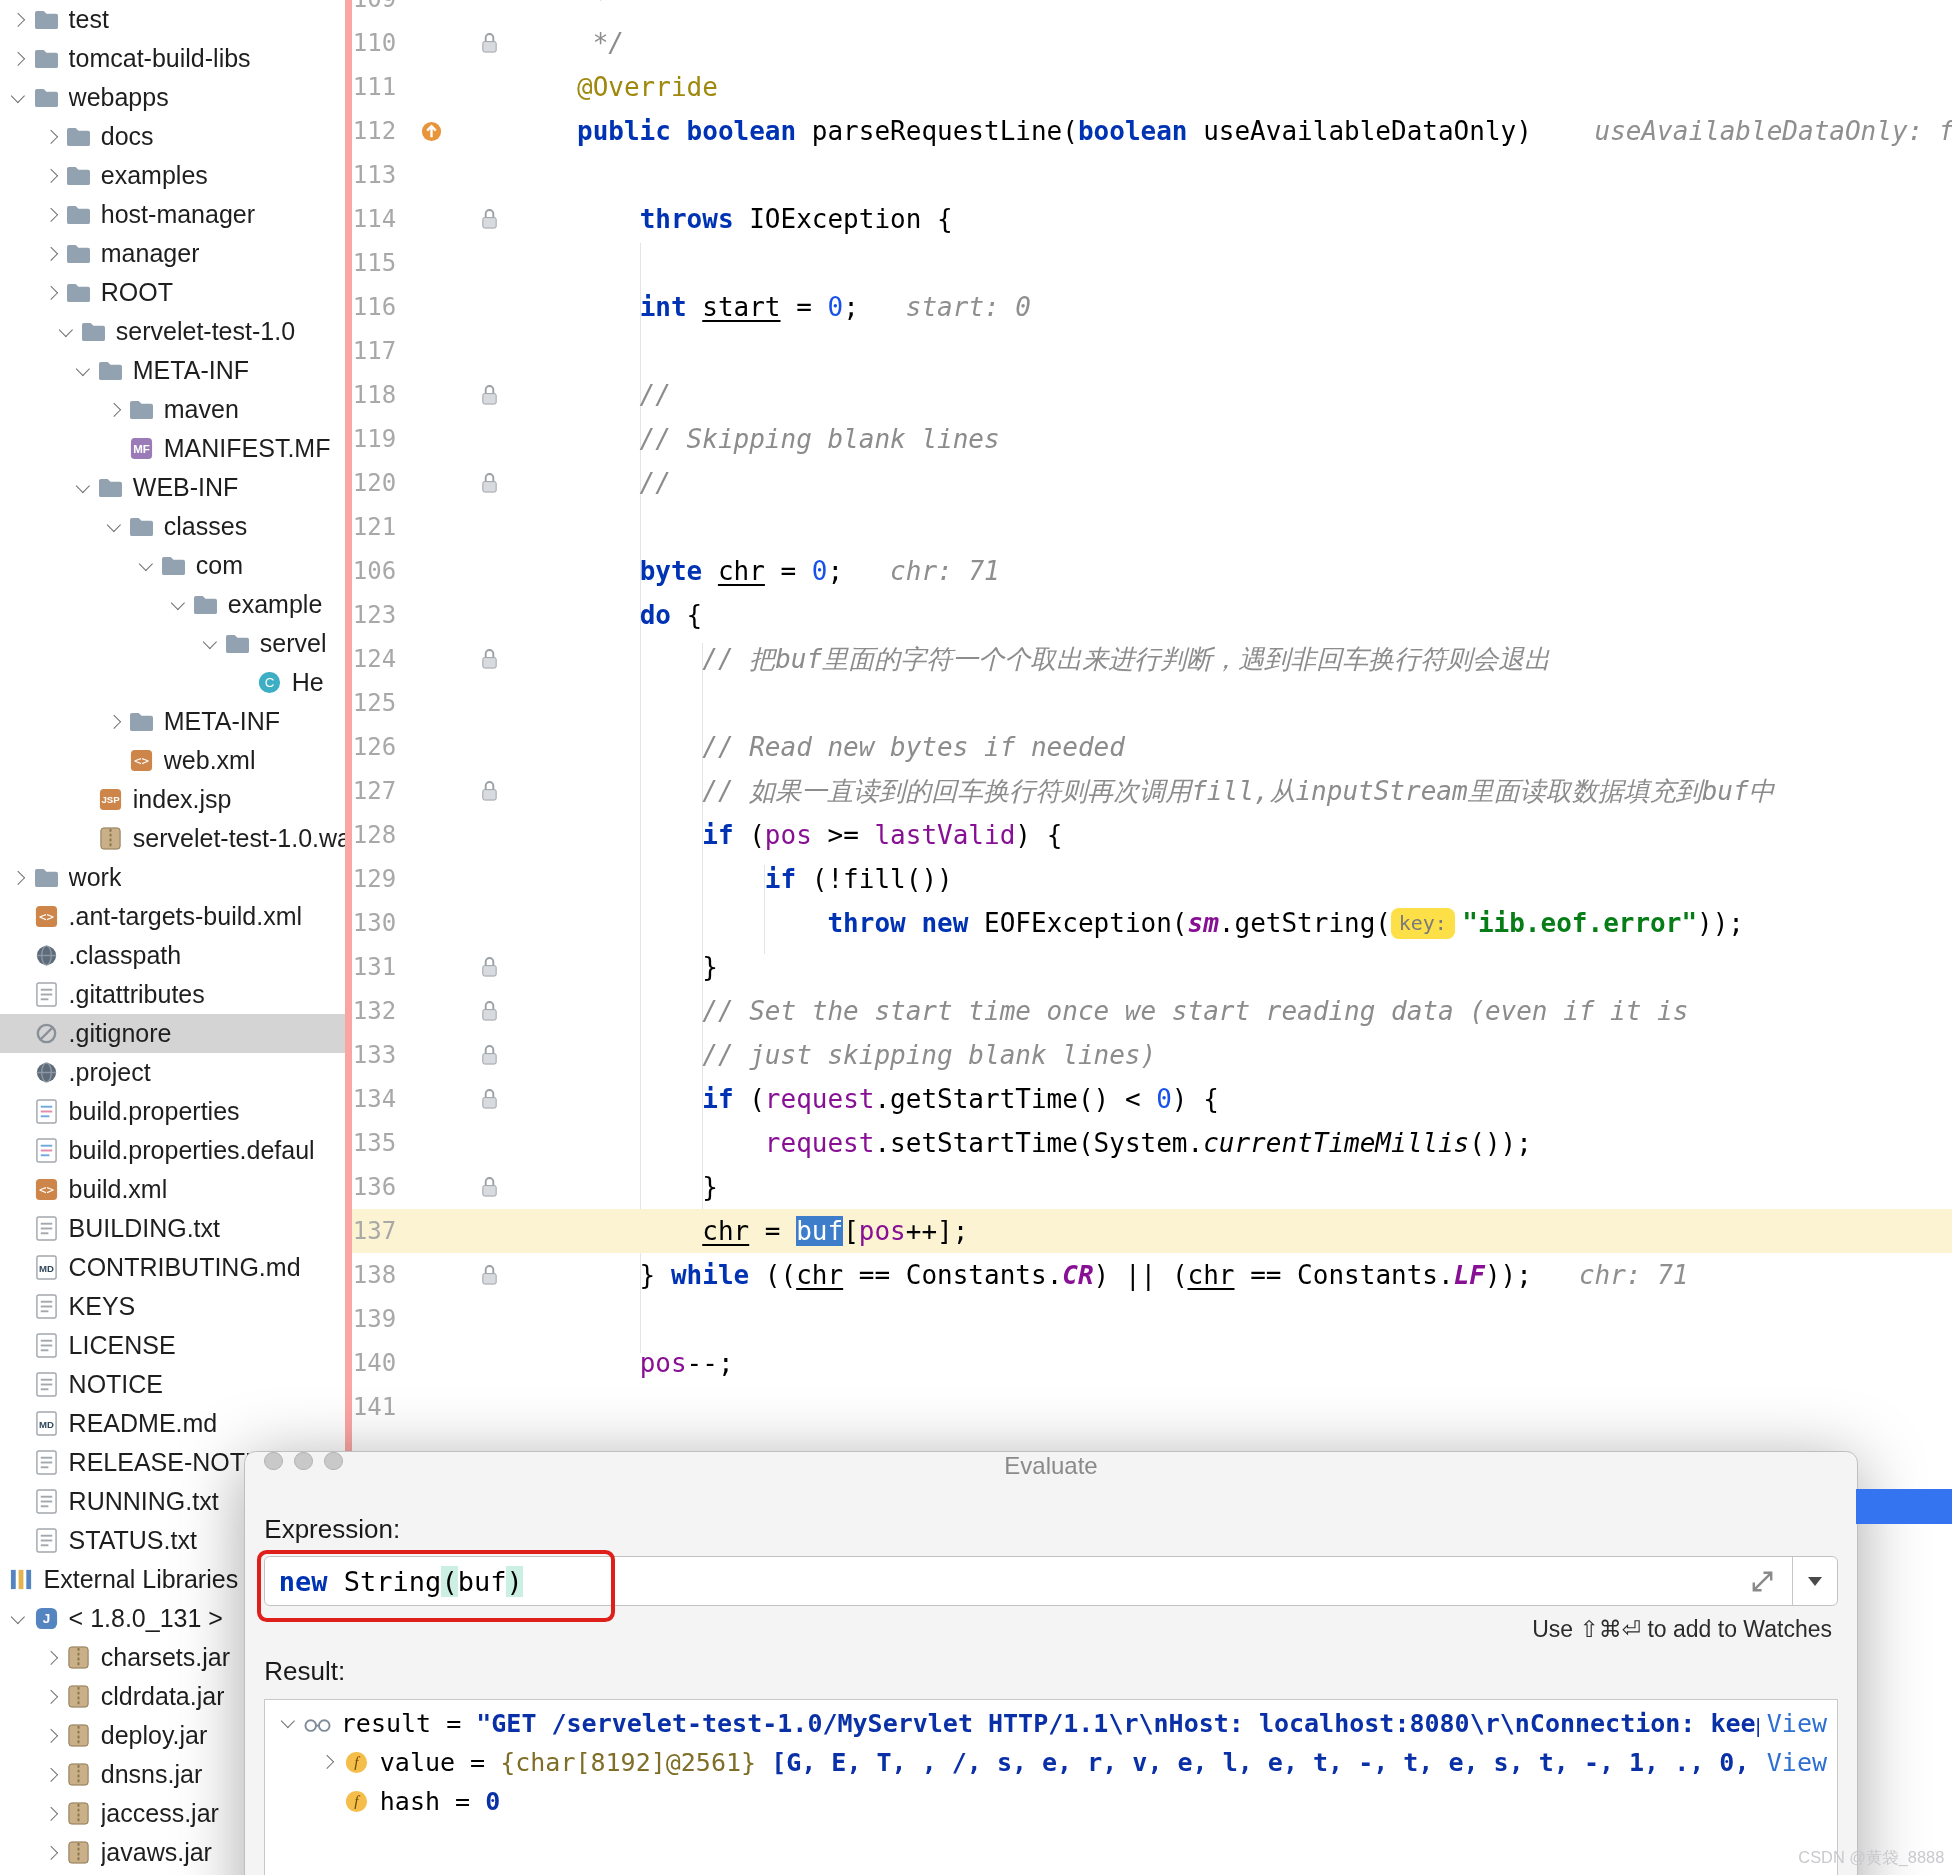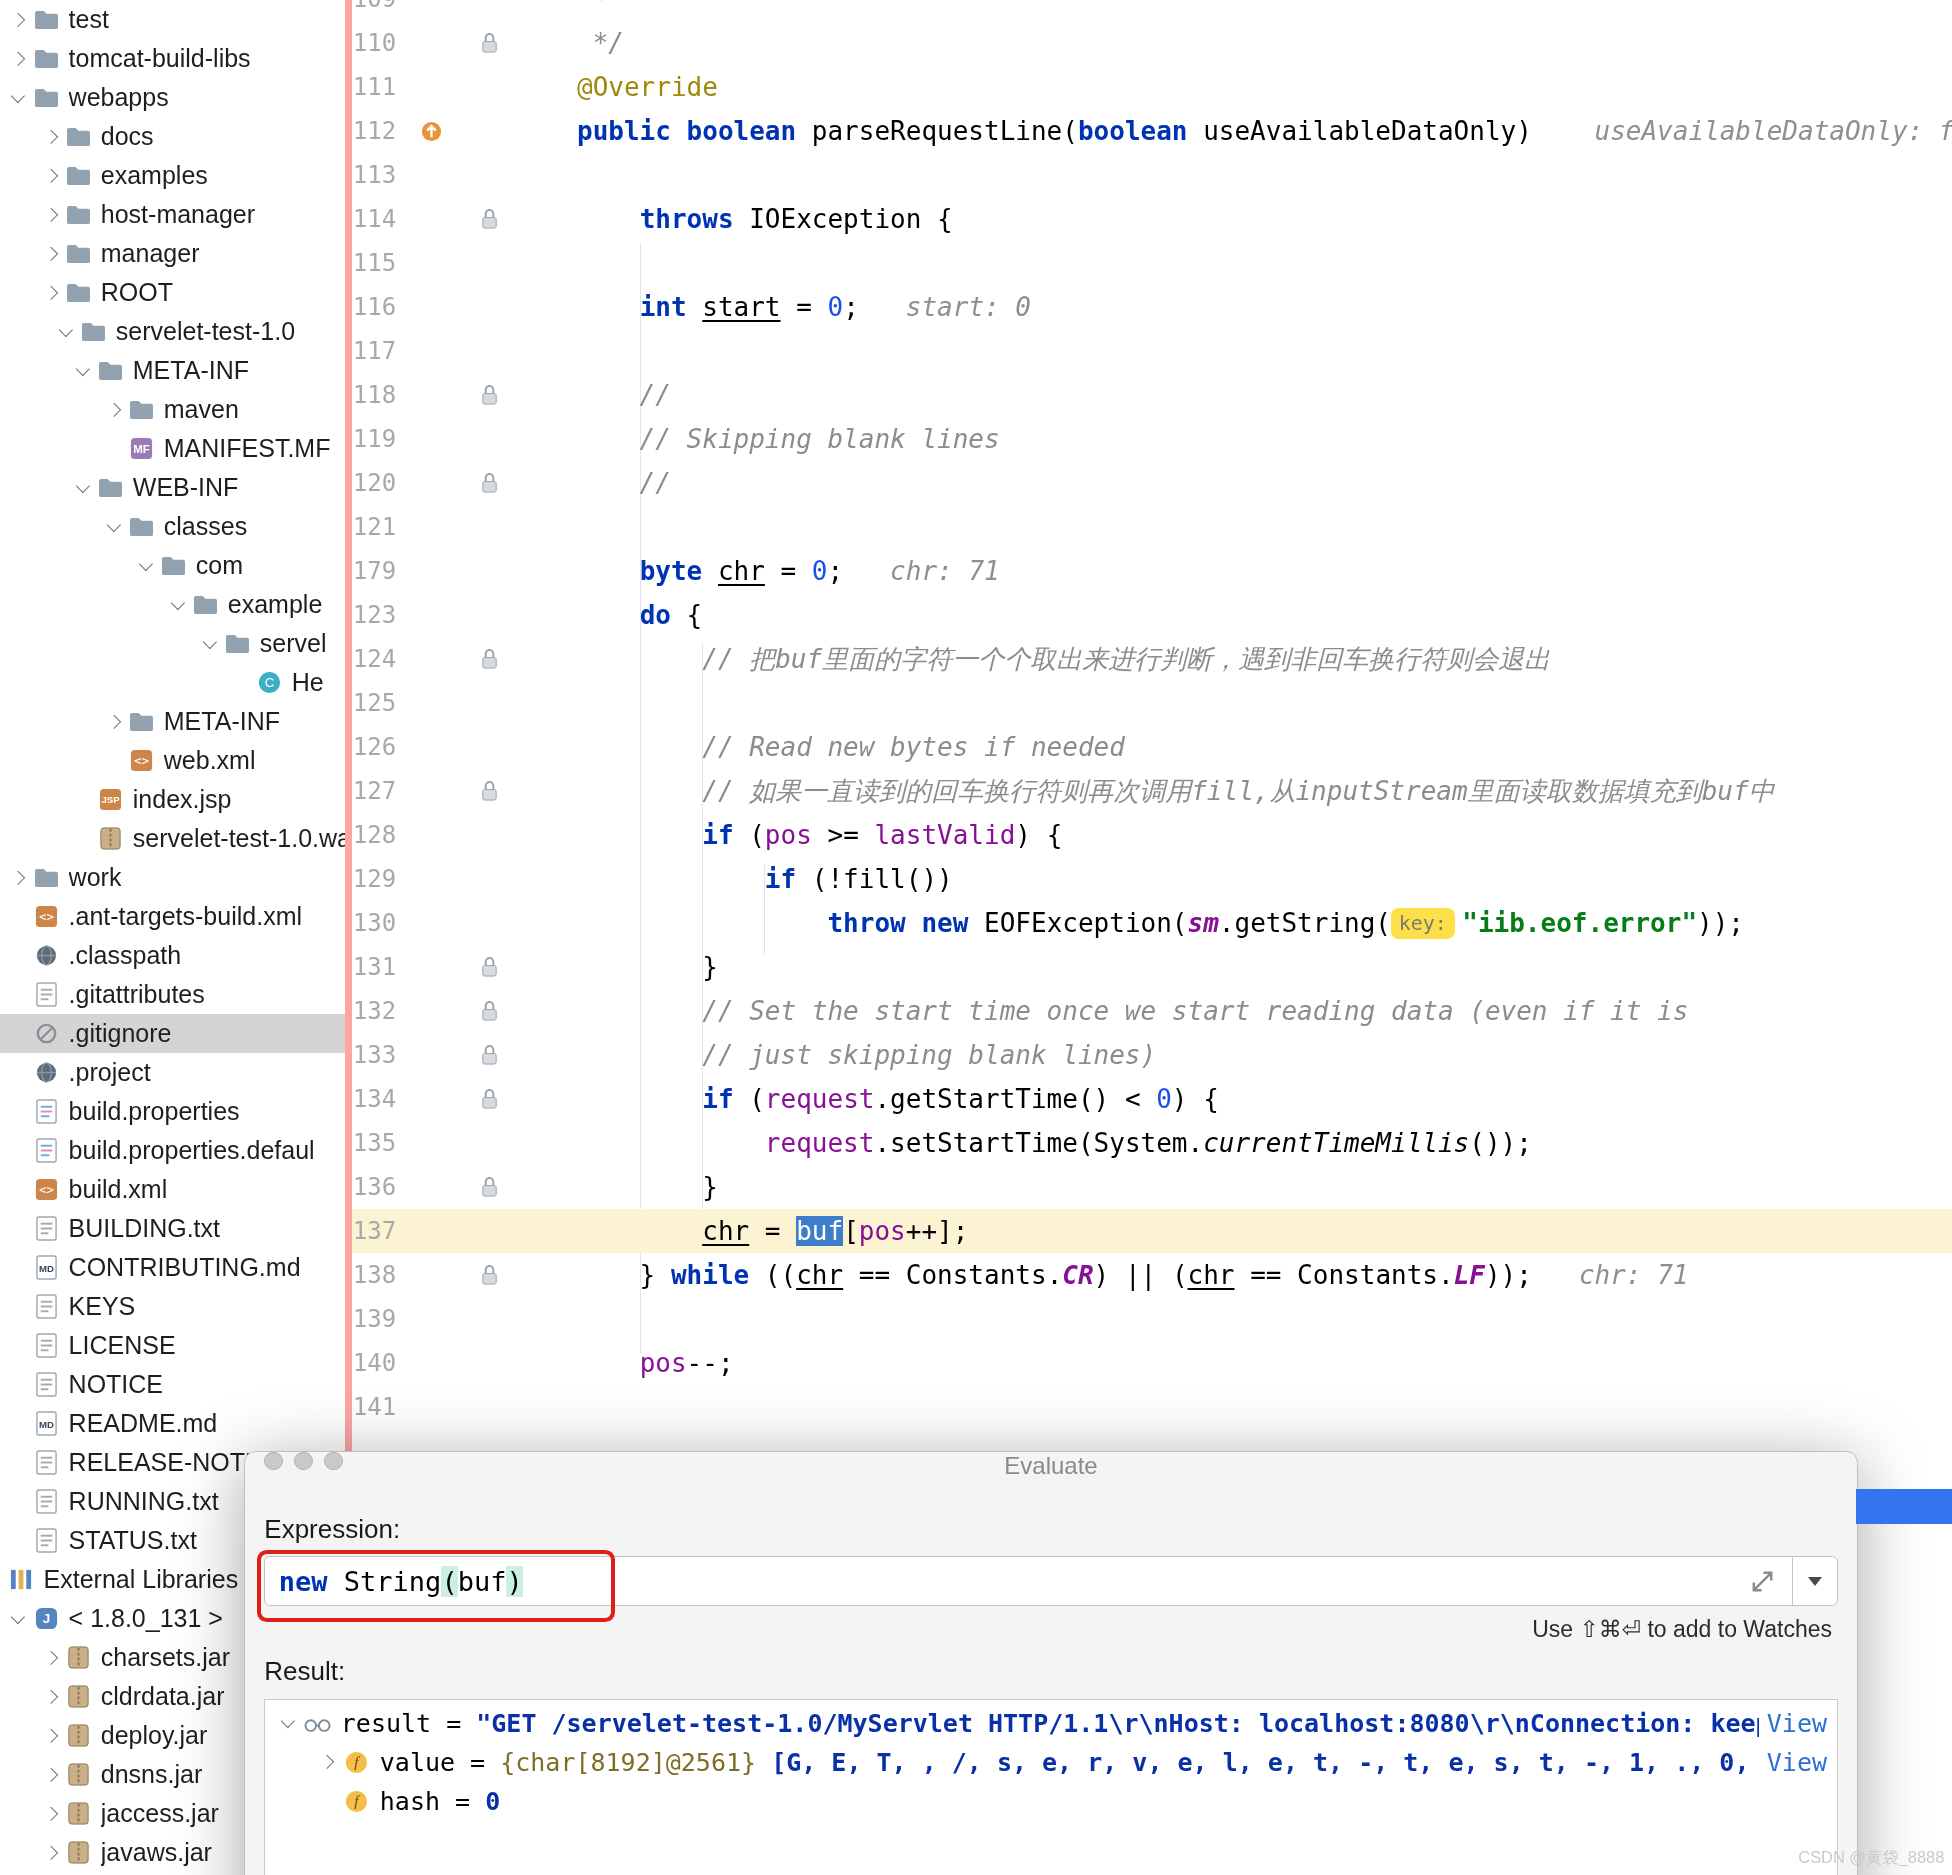--- a/index.html
+++ b/index.html
@@ -724,21 +724,21 @@
           </span>
           <span class="ecode"><span class="t-c">    //</span></span>
         </div>
         <div class="eline">
           <span class="lnum">121</span>
           <span class="slot"></span>
           <span class="slot"></span>
           <span class="ecode"></span>
         </div>
         <div class="eline">
-          <span class="lnum">179</span>
+          <span class="lnum">106</span>
           <span class="slot"></span>
           <span class="slot"></span>
           <span class="ecode"><span>    </span><span class="t-k">byte</span><span> </span><span class="t-u">chr</span><span> = </span><span class="t-n">0</span><span>;</span><span class="t-h">   chr: 71</span></span>
         </div>
         <div class="eline">
           <span class="lnum">123</span>
           <span class="slot"></span>
           <span class="slot"></span>
           <span class="ecode"><span>    </span><span class="t-k">do</span><span> {</span></span>
         </div>

